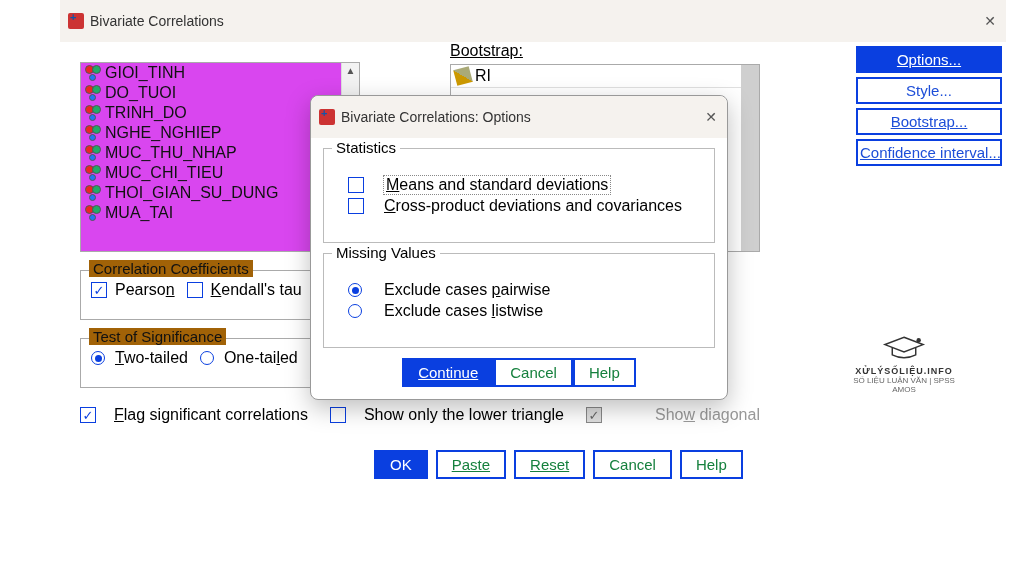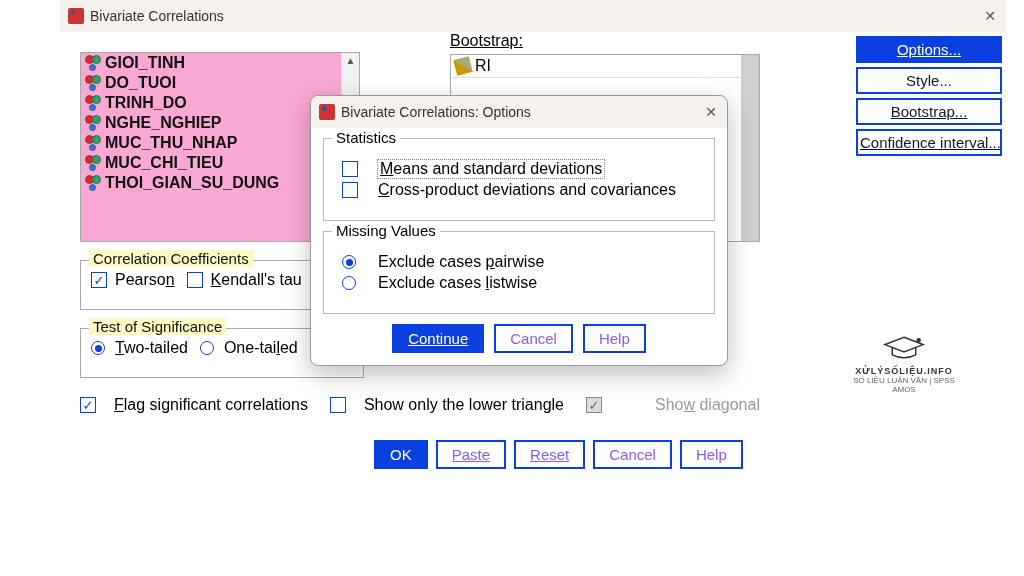--- a/index.html
+++ b/index.html
@@ -14,21 +14,21 @@
     overflow: hidden;
     position: relative;
   }
   .win {
     position: absolute;
     left: 60px; top: 0;
     width: 946px;
     background: #fff;
   }
   .titlebar {
-    height: 32px;
+    height: 42px;
     background: #f5f2ee;
     display: flex;
     align-items: center;
     padding: 0 8px;
     color: #333;
     font-size: 14px;
     position: relative;
   }
   .titlebar .close {
     position: absolute;
@@ -60,22 +60,21 @@
   .left-list-wrap {
     position: absolute;
     left: 20px; top: 20px;
     width: 280px;
   }
   .listbox {
     border: 1px solid #aaa;
     height: 190px;
     overflow: hidden;
     position: relative;
-    background:#f9a8d4;
-    font-weight:bold;
+    background:#d946ef;
   }
   .listbox .scroll {
     position: absolute;
     right: 0; top:0;
     width: 18px;
     height: 100%;
     background:#f2f2f2;
     border-left:1px solid #ddd;
   }
   .listbox .scroll .up, .listbox .scroll .down {
@@ -146,42 +145,42 @@
   .side-btns {
     position: absolute;
     right: 4px; top: 4px;
     width: 146px;
     display: flex;
     flex-direction: column;
     gap: 4px;
   }
   .side-btn {
     border: 2px solid #0a3fe0;
-    color: #0f172a;
+    color: #1d4ed8;
     background:#fff;
     text-align: center;
     padding: 3px 2px;
     font-size: 15px;
     cursor: pointer;
     white-space:nowrap;
     overflow:hidden;
   }
   .side-btn.active {
     background: #0a3fe0;
     color: #fff;
   }
   .group {
     position: absolute;
     border:1px solid #aaa;
     padding: 10px 10px 6px 10px;
   }
   .group-label {
     position:absolute;
     top:-11px; left:8px;
-    background:#fef9c3;
+    background:#a16207;
     padding:0 4px;
     font-size:15px;
     color:#111;
   }
   .grp-corr {
     left: 20px; top: 228px;
     width: 246px;
     height: 50px;
   }
   .grp-sig {
@@ -224,21 +223,21 @@
   .rdo.checked::after{
     content:"";width:7px;height:7px;border-radius:50%;background:#0a3fe0;
   }
   .bottom-bar {
     position:absolute;
     left:270px; top:408px;
     display:flex; gap:8px;padding-left:44px;
   }
   .btn {
     border:2px solid #0a3fe0;
-    color:#8b5cf6;
+    color:#15803d;
     background:#fff;
     padding:4px 14px;
     cursor:pointer;
     font-size:15px;
   }
   .btn.primary{background:#0a3fe0;color:#fff;}
   .flag-row {
     position:absolute;
     left:20px; top:364px;
     display:flex; gap:16px; align-items:center;
@@ -256,31 +255,31 @@
     border-radius:8px;
     box-shadow:0 8px 24px rgba(0,0,0,.25);
     z-index:50;
   }
   .modal .titlebar{
     border-radius:8px 8px 0 0;
   }
   .modal-body{padding:10px 12px 12px;}
   .mgroup{
     border:1px solid #bbb;
-    padding:18px;
+    padding:24px;
     margin-bottom:10px;
     position:relative;
   }
   .mgroup .gl{
     position:absolute;top:-10px;left:8px;background:#fff;
     padding:0 4px;font-size:15px;
   }
   .row{display:flex;align-items:center;gap:18px;font-size:16px;margin:3px 0;}
   .dotted{outline:1px dotted #888;padding:0 2px;}
-  .modal-btns{display:flex;justify-content:center;gap:10px;}
+  .modal-btns{display:flex;justify-content:center;}
   .logo {
     position:absolute;
     right:60px; top:334px;
     width:120px;
     text-align:center;
     font-size:8px;
     color:#666;
   }
   .logo svg{width:44px;height:30px;}
   .logo .t1{font-weight:bold;letter-spacing:1px;font-size:9px;color:#333;}
@@ -336,20 +335,26 @@
               <span class="beads">
                 <span></span>
               </span>
               <span>MUC_CHI_TIEU</span>
             </div>
             <div class="list-item">
               <span class="beads">
                 <span></span>
               </span>
               <span>THOI_GIAN_SU_DUNG</span>
+            </div>
+            <div class="list-item">
+              <span class="beads">
+                <span></span>
+              </span>
+              <span>MUA_TAI</span>
             </div>
           </div>
         <div class="scroll">
           <div class="up">▲</div>
           <div class="down">▼</div>
         </div>
       </div>
     </div>
 
     <div class="vars-label">

